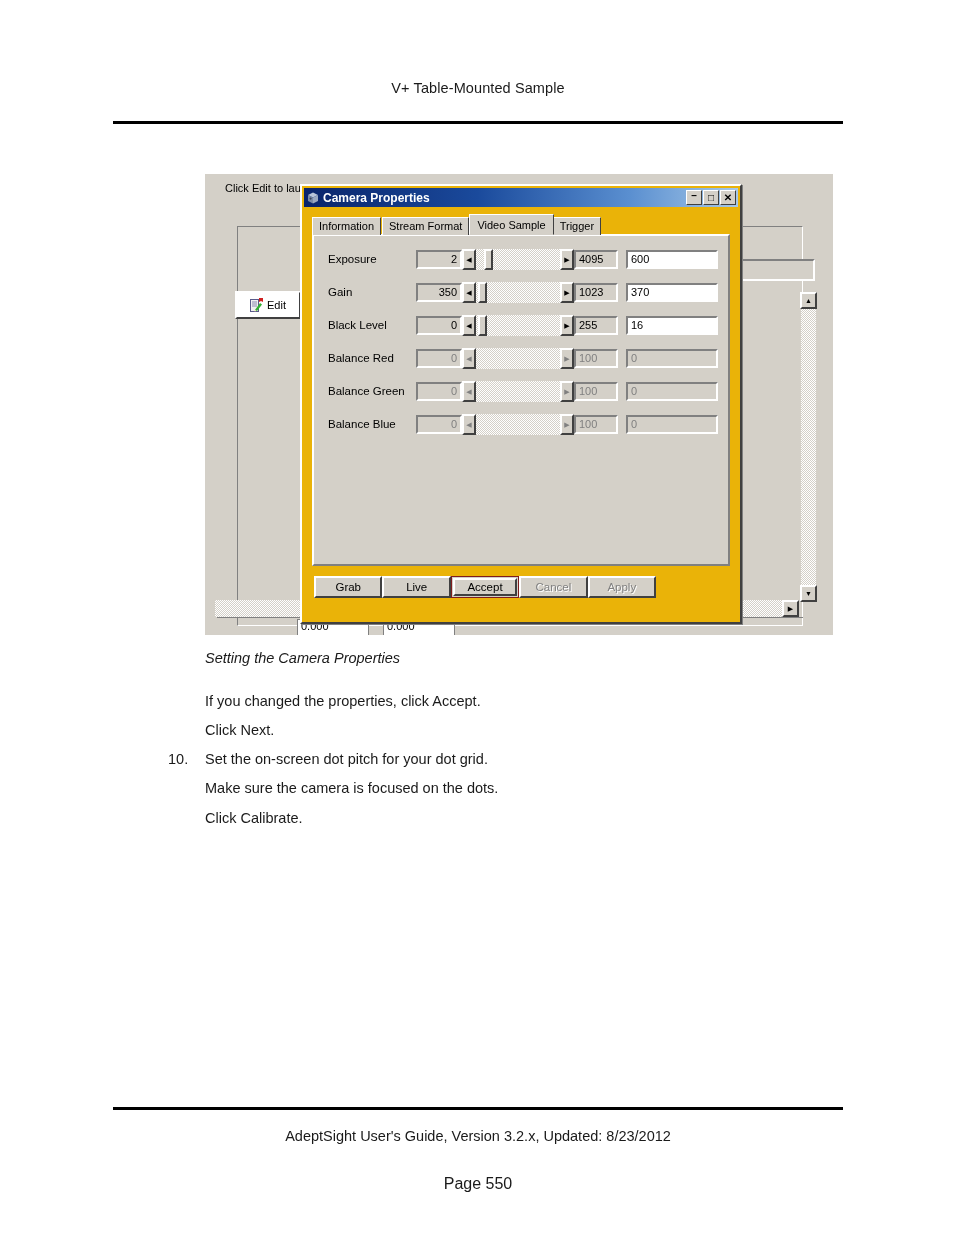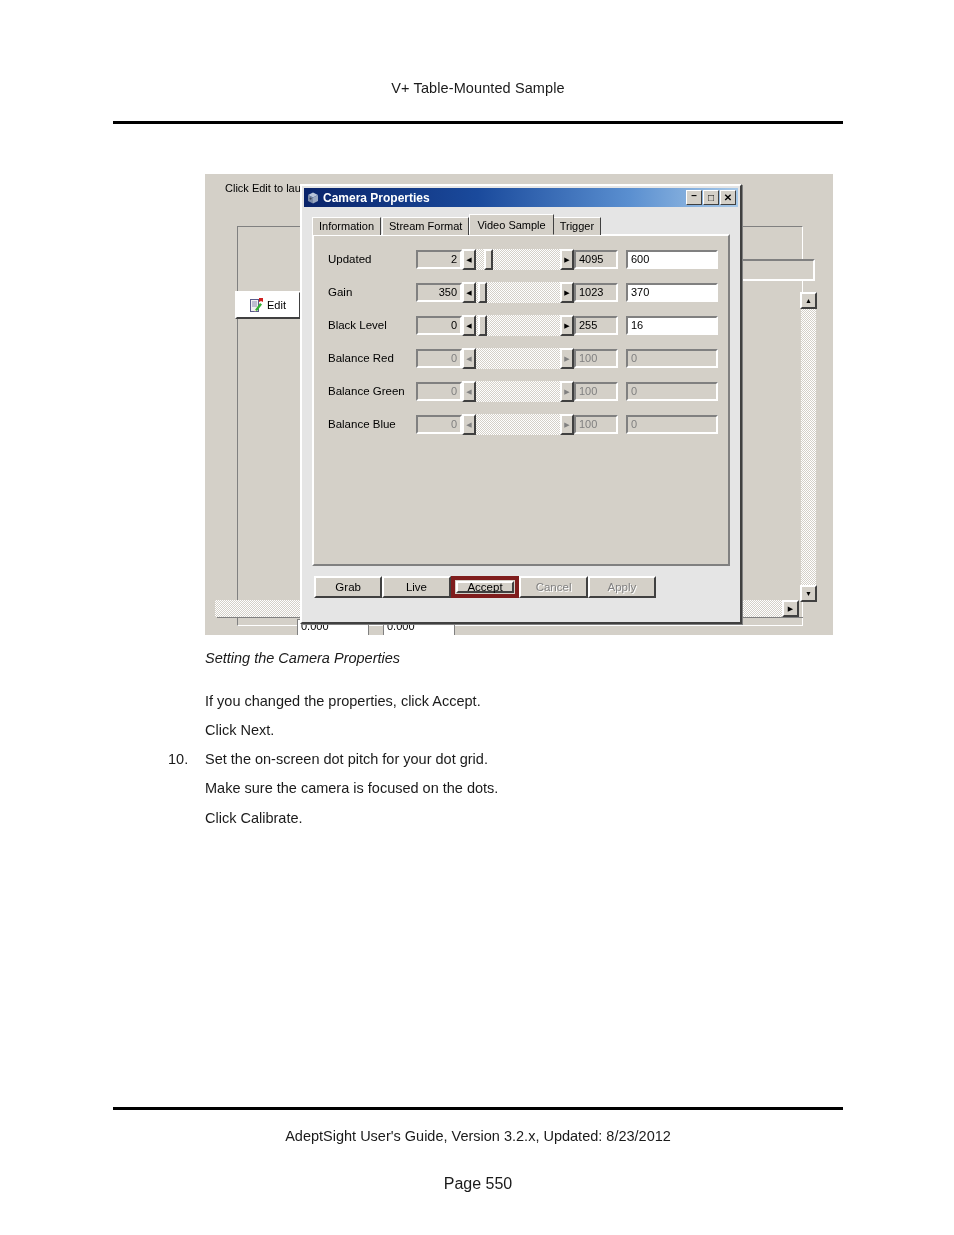--- a/index.html
+++ b/index.html
@@ -226,21 +226,21 @@
     box-sizing: border-box;
   }
 
   
   .dialog {
     position: absolute;
     left: 97px;
     top: 12px;
     width: 442px;
     height: 440px;
-    background: #e5e5e5;
+    background: #eab308;
     border: 2px solid;
     border-color: #ffffff #404040 #404040 #ffffff;
     box-sizing: border-box;
     box-shadow: 1px 1px 0 #808080;
   }
   .titlebar {
     height: 19px;
     margin: 2px;
     background: linear-gradient(to right, #0a246a 0%, #1a4a9c 40%, #5a8fd0 75%, #a6c8e8 100%);
     display: flex;
@@ -443,21 +443,21 @@
     border-color: #ffffff #404040 #404040 #ffffff;
     box-sizing: border-box;
     font-size: 11.5px;
     color: #000;
     display: flex;
     align-items: center;
     justify-content: center;
     font-family: "Liberation Sans", sans-serif;
   }
   .dlg-btn.default {
-    border: 4px solid #7f1d1d;
+    border: 1px solid #7f1d1d;
     outline: none;
     position: relative;
     text-align: center;
   }
   .dlg-btn.default .inner {
     position: absolute;
     inset: 1px;
     border: 2px solid;
     border-color: #ffffff #404040 #404040 #ffffff;
     box-sizing: border-box;
@@ -551,21 +551,21 @@
       <div class="tabstrip">
         <div class="tab">Information</div>
         <div class="tab">Stream Format</div>
         <div class="tab selected">Video Sample</div>
         <div class="tab">Trigger</div>
       </div>
 
       <div class="tabpanel">
 
         <div class="param-row" style="top:12px;">
-          <span class="param-label">Updated</span>
+          <span class="param-label">Exposure</span>
           <span class="min-box">2</span>
           <span class="slider">
             <span class="slider-arrow left">◀</span>
             <span class="slider-thumb" style="left:22px;"></span>
             <span class="slider-arrow right">▶</span>
           </span>
           <span class="max-box">4095</span>
           <span class="value-box">600</span>
         </div>
 

